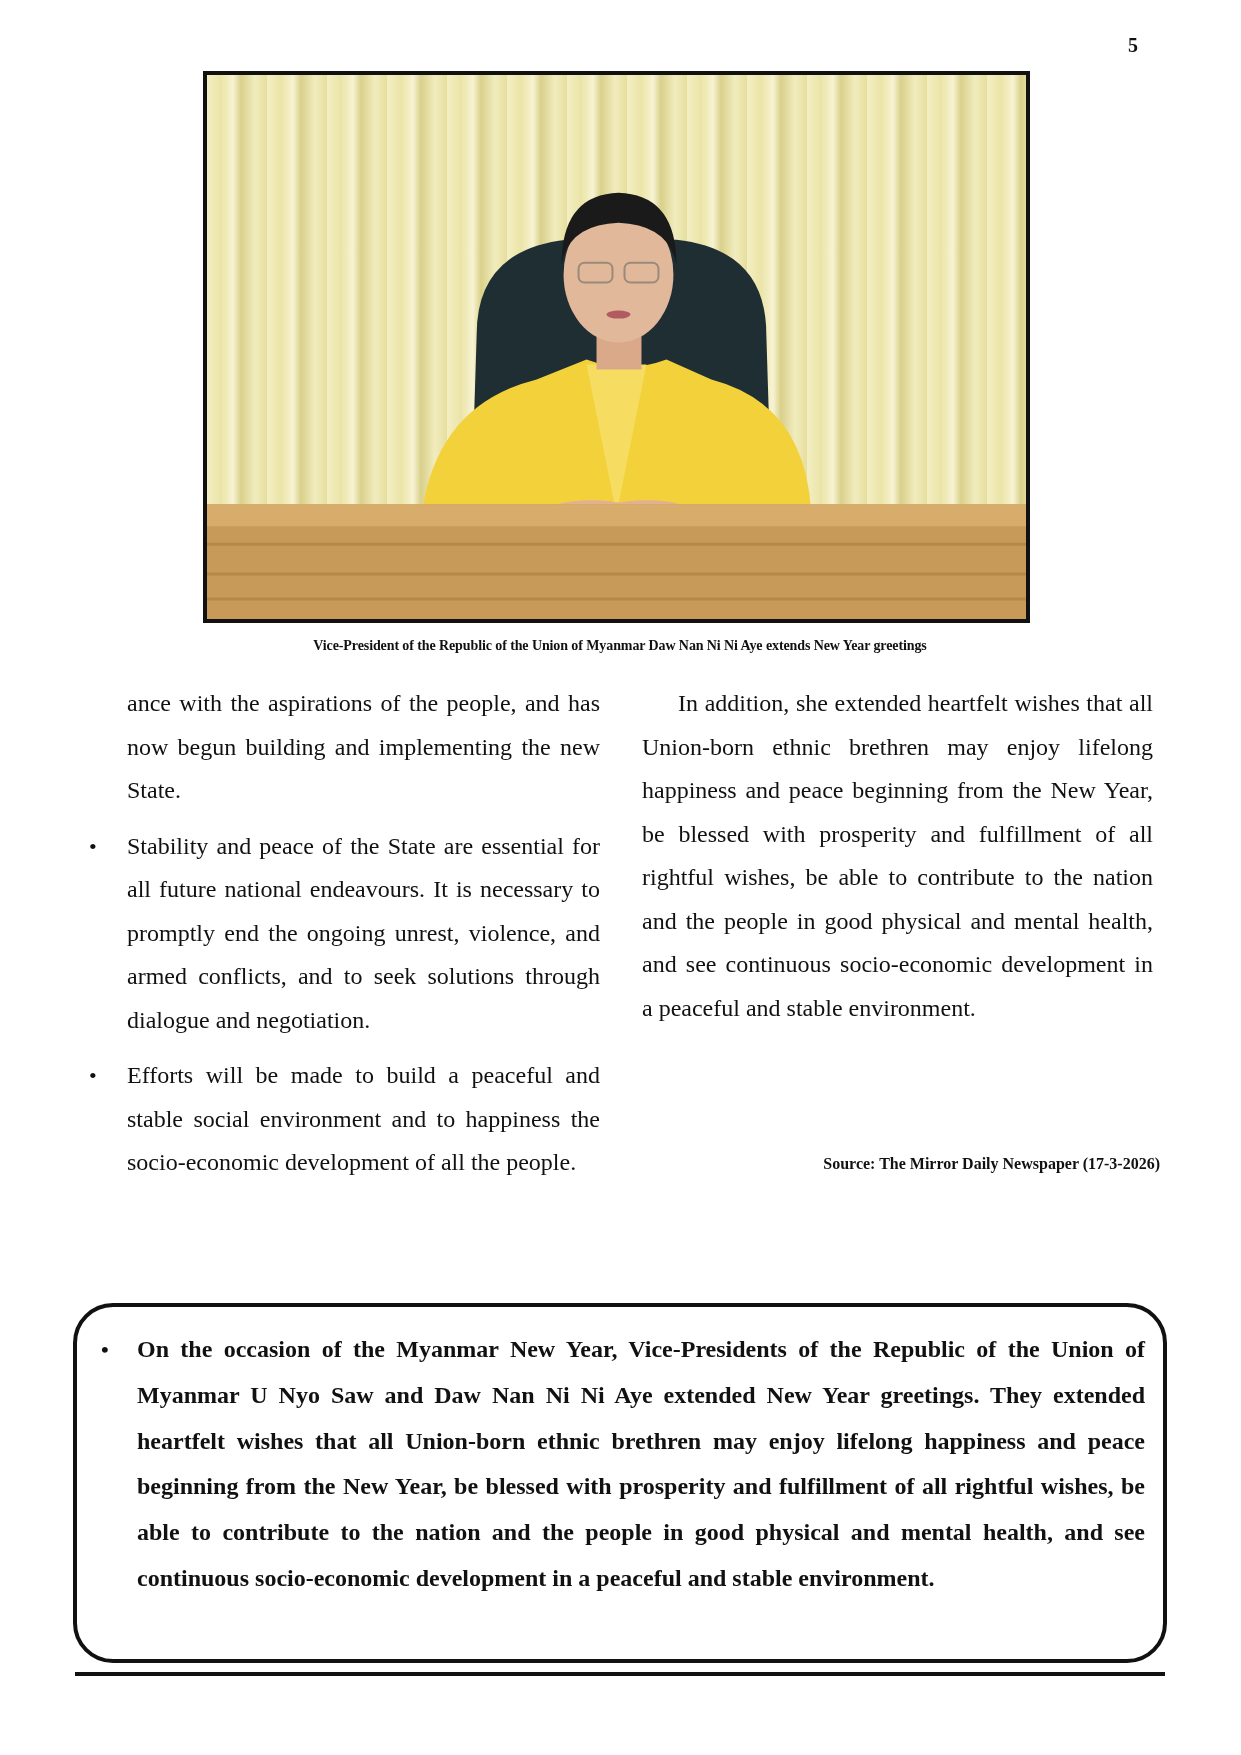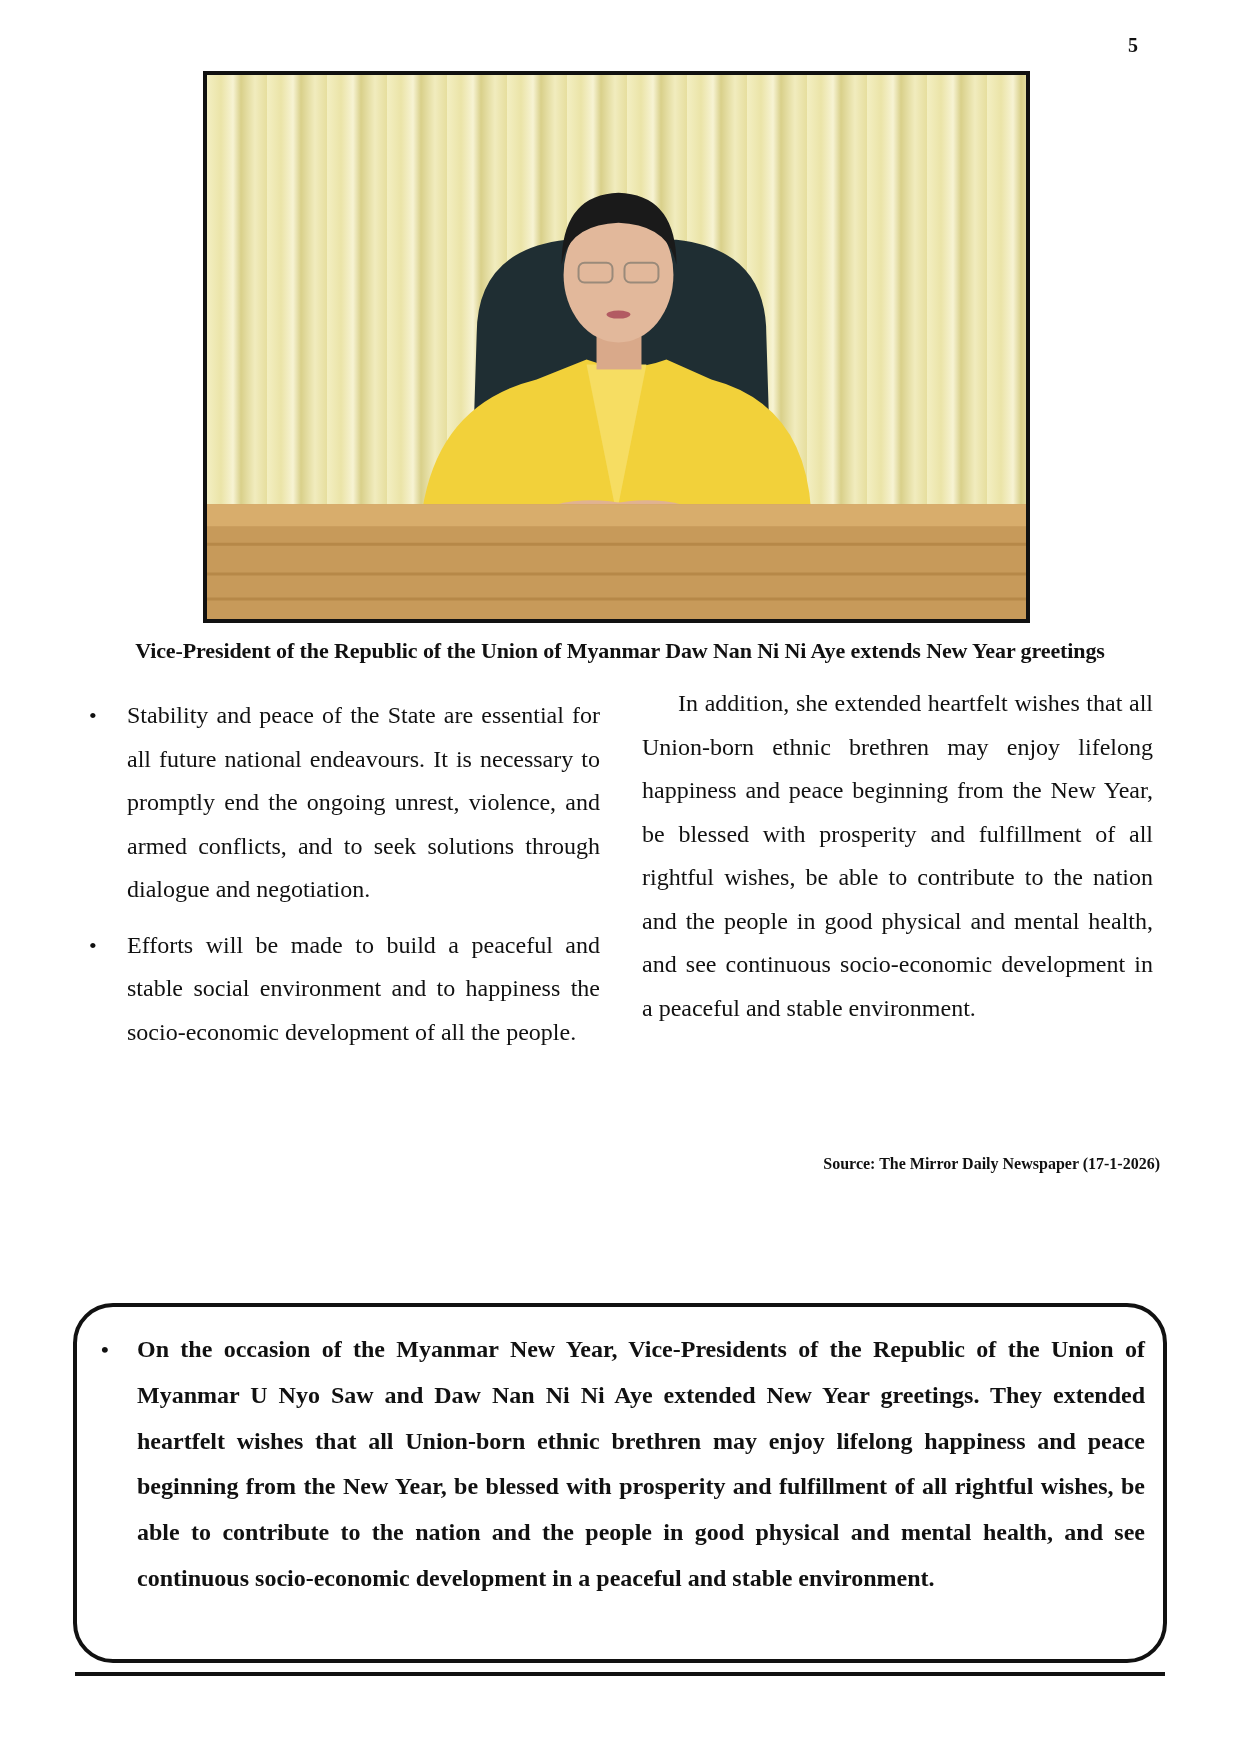--- a/index.html
+++ b/index.html
@@ -6,21 +6,21 @@
   body { width: 1241px; height: 1755px; position: relative; overflow: hidden;
          font-family: "Liberation Serif", "DejaVu Serif", serif; color: #111; }
   .page-number { position: absolute; top: 34px; left: 1128px; font-size: 20px; font-weight: bold; }
 
   .photo-frame { position: absolute; left: 203px; top: 71px; width: 827px; height: 552px;
                  border: 4px solid #111; box-sizing: border-box; overflow: hidden;
                  background: repeating-linear-gradient(90deg, #f3efc2 0px, #ebe4a8 14px, #f7f3d3 26px, #d9d08a 34px, #f1ecbe 48px, #e6de9e 60px); }
   .photo-frame svg { position: absolute; left: 0; top: 0; width: 100%; height: 100%; }
 
   .caption { position: absolute; top: 638px; left: 100px; width: 1040px; text-align: center;
-             font-size: 22px; font-weight: bold; letter-spacing: -0.1px; }
+             font-size: 14px; font-weight: bold; letter-spacing: -0.1px; }
 
   .col { position: absolute; font-size: 24px; line-height: 43.5px; text-align: justify; }
   .col-left { left: 127px; top: 682px; width: 473px; }
   .col-right { left: 642px; top: 682px; width: 511px; }
   .para { margin: 0; }
   .bullet-item { position: relative; margin-top: 12px; }
   .bullet-dot { position: absolute; left: -38px; top: 0; font-size: 22px; }
   .indent { text-indent: 36px; }
 
   .source { position: absolute; top: 1155px; left: 700px; width: 460px; text-align: right;
@@ -63,35 +63,36 @@
 
     <path d="M0 430 L820 430 L820 545 L0 545 Z" fill="#c79a5a"></path>
     <path d="M0 430 L820 430 L820 452 L0 452 Z" fill="#d8ad6c"></path>
     <path d="M0 470 L820 470 M0 500 L820 500 M0 525 L820 525" stroke="#b68848" stroke-width="3"></path>
   </svg>
 </div>
 
 <div class="caption">Vice-President of the Republic of the Union of Myanmar Daw Nan Ni Ni Aye extends New Year greetings</div>
 
 <div class="col col-left">
+  <p class="para">ance with the aspirations of the people, and has now begun building and implementing the new State.</p>
   <div class="bullet-item">
     <span class="bullet-dot">•</span>
     <p class="para">Stability and peace of the State are essential for all future national endeavours. It is necessary to promptly end the ongoing unrest, violence, and armed conflicts, and to seek solutions through dialogue and negotiation.</p>
   </div>
   <div class="bullet-item">
     <span class="bullet-dot">•</span>
     <p class="para">Efforts will be made to build a peaceful and stable social environment and to happiness the socio-economic development of all the people.</p>
   </div>
 </div>
 
 <div class="col col-right">
   <p class="para indent">In addition, she extended heartfelt wishes that all Union-born ethnic brethren may enjoy lifelong happiness and peace beginning from the New Year, be blessed with prosperity and fulfillment of all rightful wishes, be able to contribute to the nation and the people in good physical and mental health, and see continuous socio-economic development in a peaceful and stable environment.</p>
 </div>
 
-<div class="source">Source: The Mirror Daily Newspaper (17-1-2026)</div>
+<div class="source">Source: The Mirror Daily Newspaper (17-3-2026)</div>
 
 <div class="summary-box">
   <div class="summary-text">
     <span class="summary-dot">•</span>
     <span>On the occasion of the Myanmar New Year, Vice-Presidents of the Republic of the Union of Myanmar U Nyo Saw and Daw Nan Ni Ni Aye extended New Year greetings. They extended heartfelt wishes that all Union-born ethnic brethren may enjoy lifelong happiness and peace beginning from the New Year, be blessed with prosperity and fulfillment of all rightful wishes, be able to contribute to the nation and the people in good physical and mental health, and see continuous socio-economic development in a peaceful and stable environment.</span>
   </div>
 </div>
 
 <div class="bottom-rule"></div>
 

